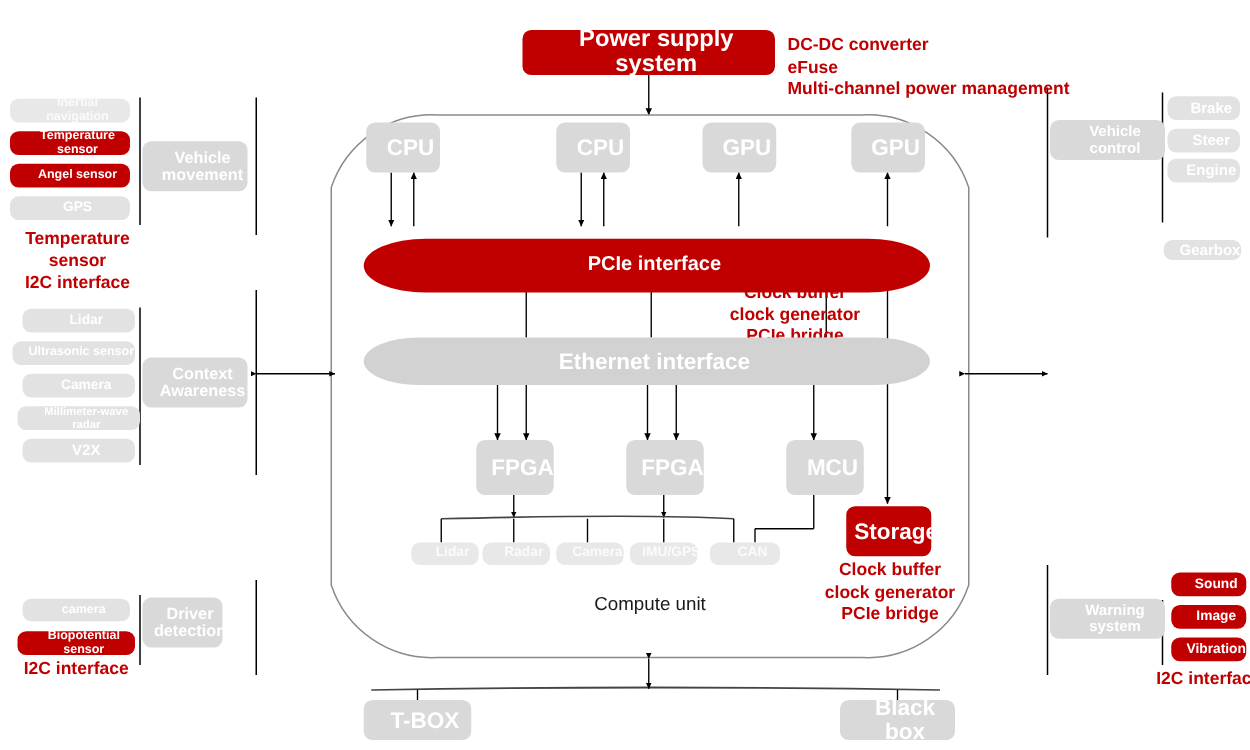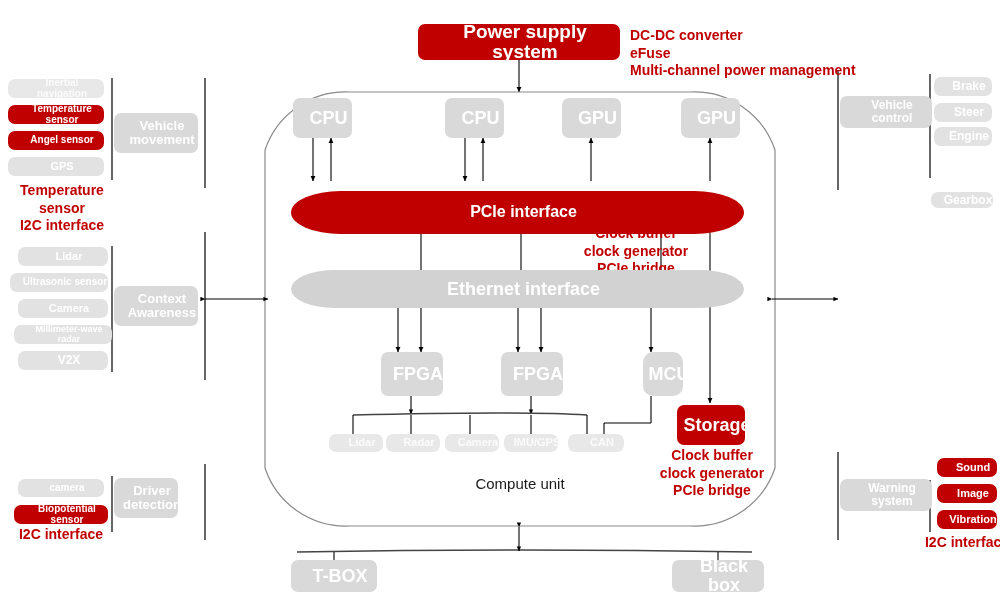--- a/index.html
+++ b/index.html
@@ -163,21 +163,21 @@
   <div class="node g-dark stadium t15" style="left:291px;top:270px;width:453px;height:38px;">
     <span>Ethernet interface</span>
   </div>
 
   <div class="node g-mid t15" style="left:381px;top:352px;width:62px;height:44px;">
     <span>FPGA</span>
   </div>
   <div class="node g-mid t15" style="left:501px;top:352px;width:62px;height:44px;">
     <span>FPGA</span>
   </div>
-  <div class="node g-mid t15" style="left:643px;top:352px;width:40px;height:44px;border-radius:10px;">
+  <div class="node g-mid t15" style="left:629px;top:352px;width:62px;height:44px;">
     <span>MCU</span>
   </div>
 
   <div class="node g-pale t11" style="left:329px;top:434px;width:54px;height:18px;">
     <span>Lidar</span>
   </div>
   <div class="node g-pale t11" style="left:386px;top:434px;width:54px;height:18px;">
     <span>Radar</span>
   </div>
   <div class="node g-pale t11" style="left:445px;top:434px;width:54px;height:18px;">

